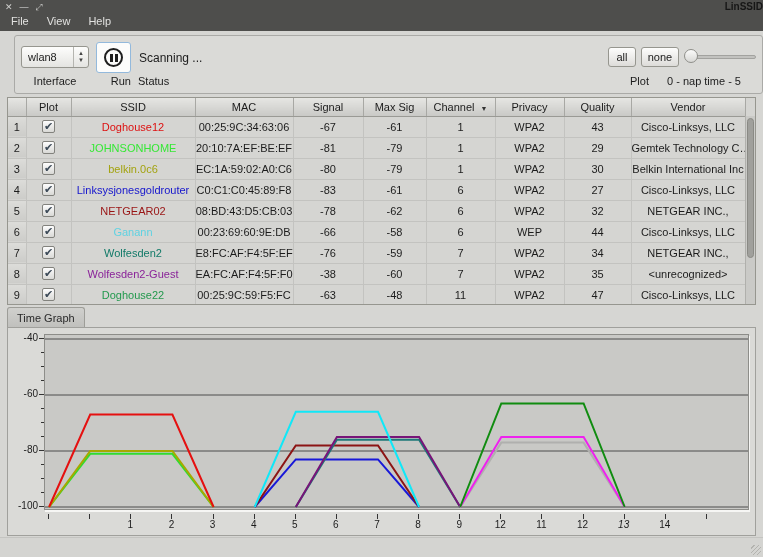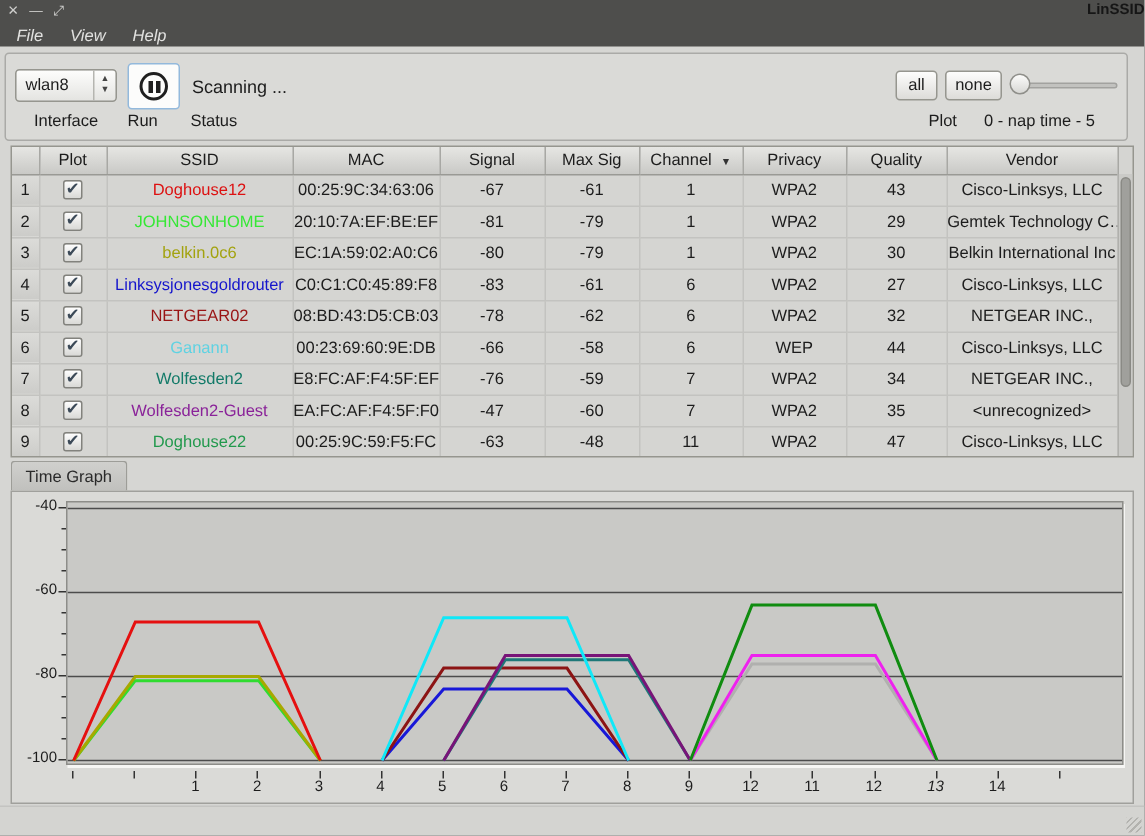--- a/index.html
+++ b/index.html
@@ -4,25 +4,25 @@
 <style>
   * { margin:0; padding:0; box-sizing:border-box; }
   html,body { background:#888; }
   body { font-family:"Liberation Sans","DejaVu Sans",sans-serif; }
   .win { position:relative; width:763px; height:557px; background:#d6d6d3; overflow:hidden; }
 
   
   .titlebar { position:absolute; left:0; top:0; width:763px; height:14px; background:#4e4e4c; }
   .win-controls { position:absolute; left:5px; top:0; height:14px; display:flex; gap:7px; align-items:center; color:#cfcfcd; font-size:9px; line-height:1; }
   .win-title { position:absolute; left:12px; right:0; top:1px; text-align:right; font-size:10px; font-weight:bold; color:#161616; }
-  .menubar { position:absolute; left:0; top:14px; width:763px; height:17px; background:#4e4e4c; display:flex; align-items:flex-end; padding-left:2px;font-style:italic; }
+  .menubar { position:absolute; left:0; top:14px; width:763px; height:17px; background:#4e4e4c; display:flex; align-items:flex-start; padding-left:2px; }
   .menu-item { color:#e2e2e0; font-size:11px; padding:1px 9px; cursor:default; }
 
   
-  .toolbar { position:absolute; left:3px; top:35px; width:749px; height:59px; background:#dadad7; border:1px solid #aaaaa7; border-radius:3px; }
+  .toolbar { position:absolute; left:14px; top:35px; width:749px; height:59px; background:#dadad7; border:1px solid #aaaaa7; border-radius:3px; }
   .combo { position:absolute; left:6px; top:10px; width:68px; height:22px; background:linear-gradient(#fdfdfc,#e4e4e1); border:1px solid #96968f; border-radius:3px; font-size:11px; color:#1c1c1c; display:flex; align-items:center; padding-left:6px; }
   .combo .spins { position:absolute; right:0; top:0; width:15px; height:20px; border-left:1px solid #b5b5b0; display:flex; flex-direction:column; align-items:center; justify-content:center; font-size:6px; color:#444; line-height:1.1; }
   .run-btn { position:absolute; left:81px; top:6px; width:35px; height:31px; background:#fcfcfb; border:1px solid #93b9dc; border-radius:3px; display:flex; align-items:center; justify-content:center; }
   .pause-ring { width:19px; height:19px; border:2px solid #1f1f1f; border-radius:50%; display:flex; align-items:center; justify-content:center; gap:2px; }
   .pause-ring i { display:block; width:3px; height:8px; background:#1f1f1f; }
   .status-txt { position:absolute; left:124px; top:15px; font-size:12px; color:#1c1c1c; }
   .tool-lab { position:absolute; font-size:11px; color:#1c1c1c; top:39px; }
   .btn { position:absolute; top:11px; height:20px; background:linear-gradient(#fdfdfc,#dddcd9); border:1px solid #96968f; border-radius:3px; font-size:11px; color:#1c1c1c; display:flex; align-items:center; justify-content:center; }
   .slider-track { position:absolute; left:673px; top:19px; width:68px; height:4px; background:#c2c2bf; border:1px solid #a2a29f; border-radius:2px; }
   .slider-handle { position:absolute; left:669px; top:13px; width:14px; height:14px; background:linear-gradient(#fbfbfa,#d8d8d5); border:1px solid #8f8f8a; border-radius:50%; }
@@ -87,21 +87,21 @@
         </span>
     </div>
     <div class="run-btn">
       <span class="pause-ring">
           <i></i>
           <i></i>
         </span>
     </div>
     <div class="status-txt">Scanning ...</div>
     <div class="tool-lab" style="left:6px;width:68px;text-align:center;">Interface</div>
-    <div class="tool-lab" style="left:81px;width:35px;text-align:left;">Run</div>
+    <div class="tool-lab" style="left:81px;width:35px;text-align:right;">Run</div>
     <div class="tool-lab" style="left:123px;">Status</div>
     <div class="btn" style="left:593px;width:28px;">all</div>
     <div class="btn" style="left:626px;width:38px;">none</div>
     <div class="slider-track"></div>
     <div class="slider-handle"></div>
     <div class="tool-lab" style="left:615px;">Plot</div>
     <div class="tool-lab" style="left:652px;">0 - nap time - 5</div>
   </div>
 
   <div class="table-frame">
@@ -231,21 +231,21 @@
             <td>34</td>
             <td class="l">NETGEAR INC.,</td>
           </tr>
           <tr>
             <td class="cnum">8</td>
             <td>
               <div class="cb">✔</div>
             </td>
             <td class="l" style="color: rgb(138, 35, 153);">Wolfesden2-Guest</td>
             <td>EA:FC:AF:F4:5F:F0</td>
-            <td>-47</td>
+            <td>-38</td>
             <td>-60</td>
             <td>7</td>
             <td>WPA2</td>
             <td>35</td>
             <td class="l">&lt;unrecognized&gt;</td>
           </tr>
           <tr>
             <td class="cnum">9</td>
             <td>
               <div class="cb">✔</div>

